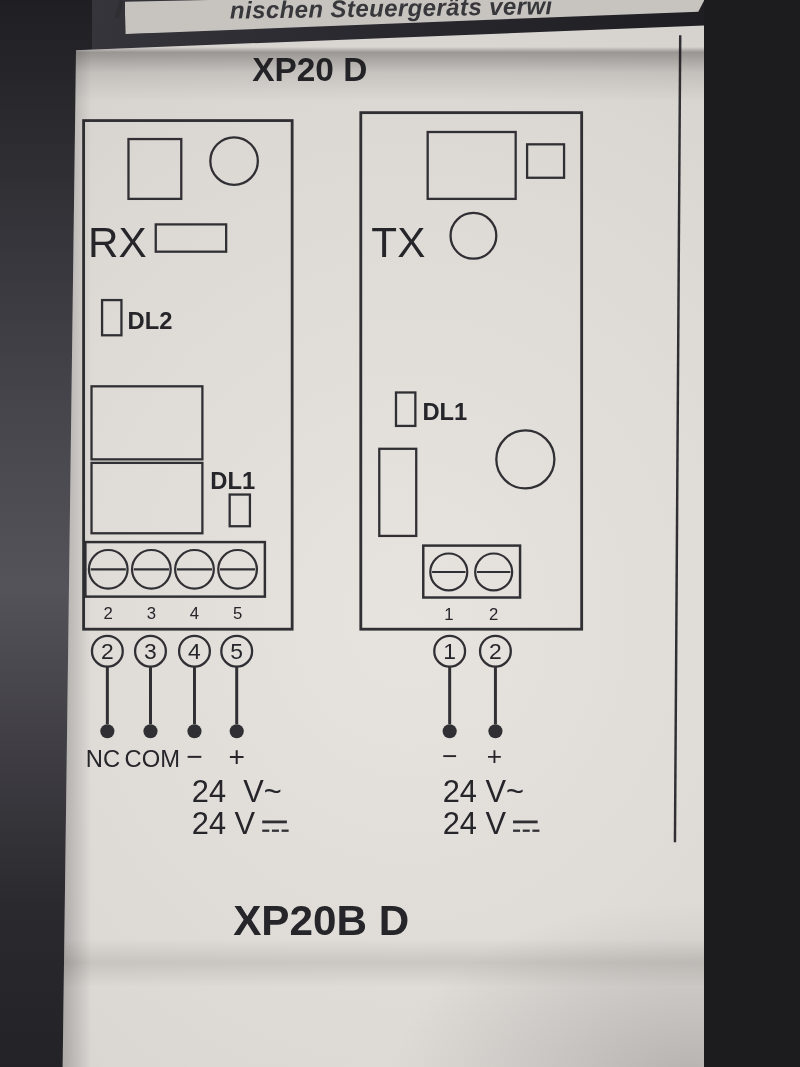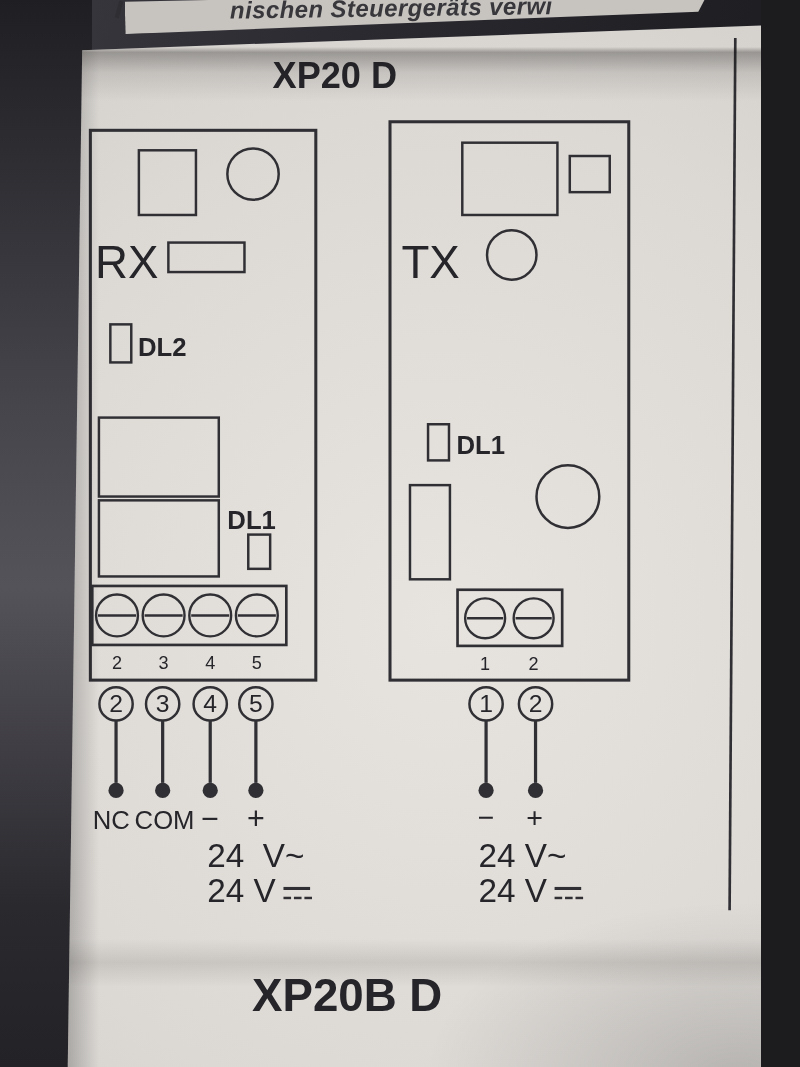--- a/index.html
+++ b/index.html
@@ -1,19 +1,19 @@
 <!DOCTYPE html>
 <html><head>
 <meta charset="utf-8">
 <style>
   * { margin:0; padding:0; box-sizing:border-box; }
   html,body { width:800px; height:1067px; }
   body { overflow:hidden; background:#1c1b1e; font-family:"Liberation Sans", sans-serif; }
 
-  .photo { position:relative; width:761px; height:1067px; overflow:hidden;
+  .photo { position:relative; width:704px; height:1067px; overflow:hidden;
     background: linear-gradient(100deg,#3a393f 0%, #2c2b31 35%, #201f24 75%, #1b1a1e 100%); }
   .photo::before { content:""; position:absolute; left:0; top:0; width:92px; height:100%;
     background: linear-gradient(180deg,#1f1e22 0%, #46454c 38%, #55535a 55%, #2a292e 85%, #232226 100%); }
 
   .paper { position:absolute; inset:0;
     background: radial-gradient(130% 95% at 58% 58%, #e7e4e0 0%, #dcd9d5 50%, #c9c6c2 100%);
     clip-path: polygon(10.8% 4.7%, 100% 2.4%, 100% 100%, 8.9% 100%); }
 
   .paper-shade { position:absolute; inset:0; pointer-events:none;
     clip-path: polygon(10.8% 4.7%, 100% 2.4%, 100% 100%, 8.9% 100%);

